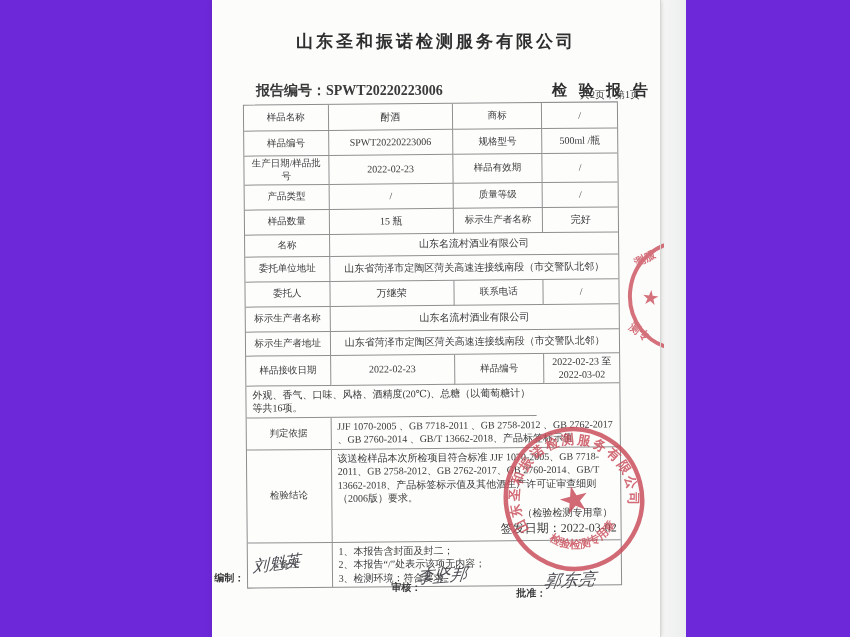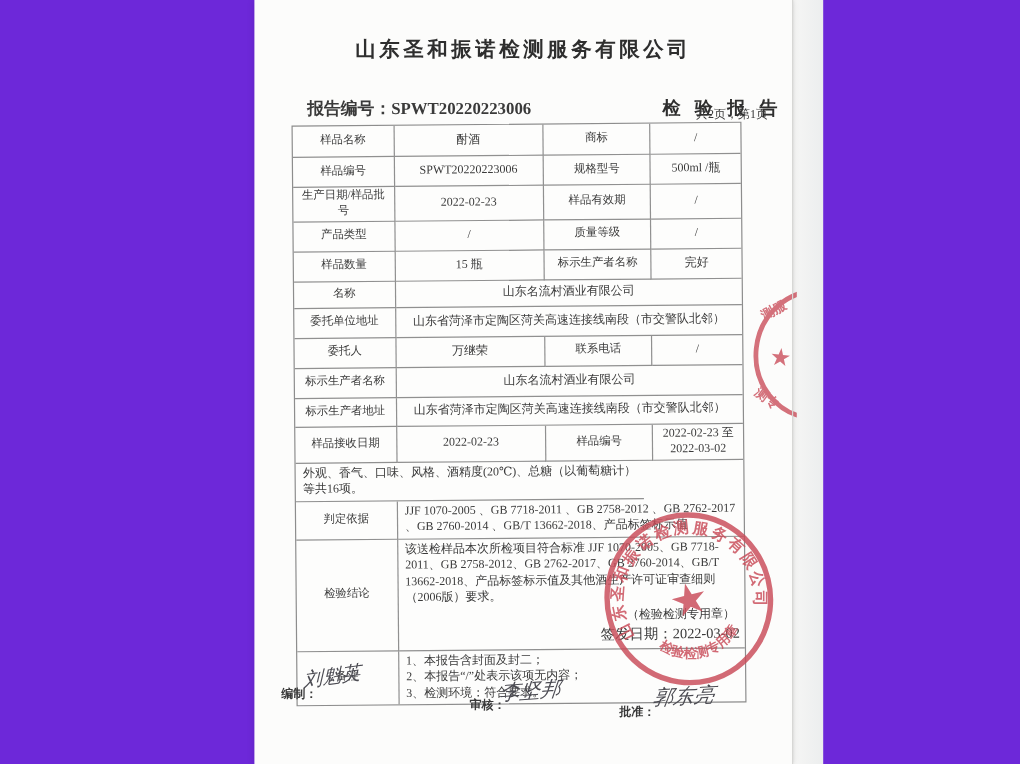--- a/index.html
+++ b/index.html
@@ -38,21 +38,21 @@
   .rel { position:relative; }
   .two-line { flex-direction:column; justify-content:space-between; }
   .seal-note { position:absolute; right:8px; top:58px; font-size:10px; }
   .issue-date { position:absolute; right:4px; top:72px; font-size:12px; }
   .remarks { display:flex; flex-direction:column; align-items:flex-start; justify-content:center; }
 
   .footer-line { position:absolute; left:0; top:0; width:448px; height:637px; transform:rotate(0.8deg); pointer-events:none; }
   .sig-label { position:absolute; font-size:10px; font-weight:bold; color:#3a3a3a; }
   .signature { position:absolute; font-size:16px; font-style:italic; color:#4b4b52;
                font-family:"DejaVu Serif","Liberation Serif",serif; white-space:nowrap; }
-  .lbl-prepared { left:26px;  top:574px; }
+  .lbl-prepared { left:6px;  top:574px; }
   .sig-prepared { left:44px;  top:556px; transform:rotate(-9deg) skewX(-8deg); }
   .lbl-reviewed { left:183px; top:581px; }
   .sig-reviewed { left:208px; top:564px; transform:rotate(-5deg) skewX(-10deg); font-size:17px; }
   .lbl-approved { left:308px; top:585px;font-family:Liberation Mono, monospace; }
   .sig-approved { left:336px; top:567px; transform:rotate(-4deg) skewX(-12deg); font-size:17px; }
 
   .seal-big { position:absolute; left:287px; top:424px; width:150px; height:150px;
               transform:rotate(-14deg); opacity:.82; pointer-events:none; }
   .seal-edge { position:absolute; left:408px; top:241px; width:44px; height:108px;
                overflow:hidden; opacity:.78; pointer-events:none; }

